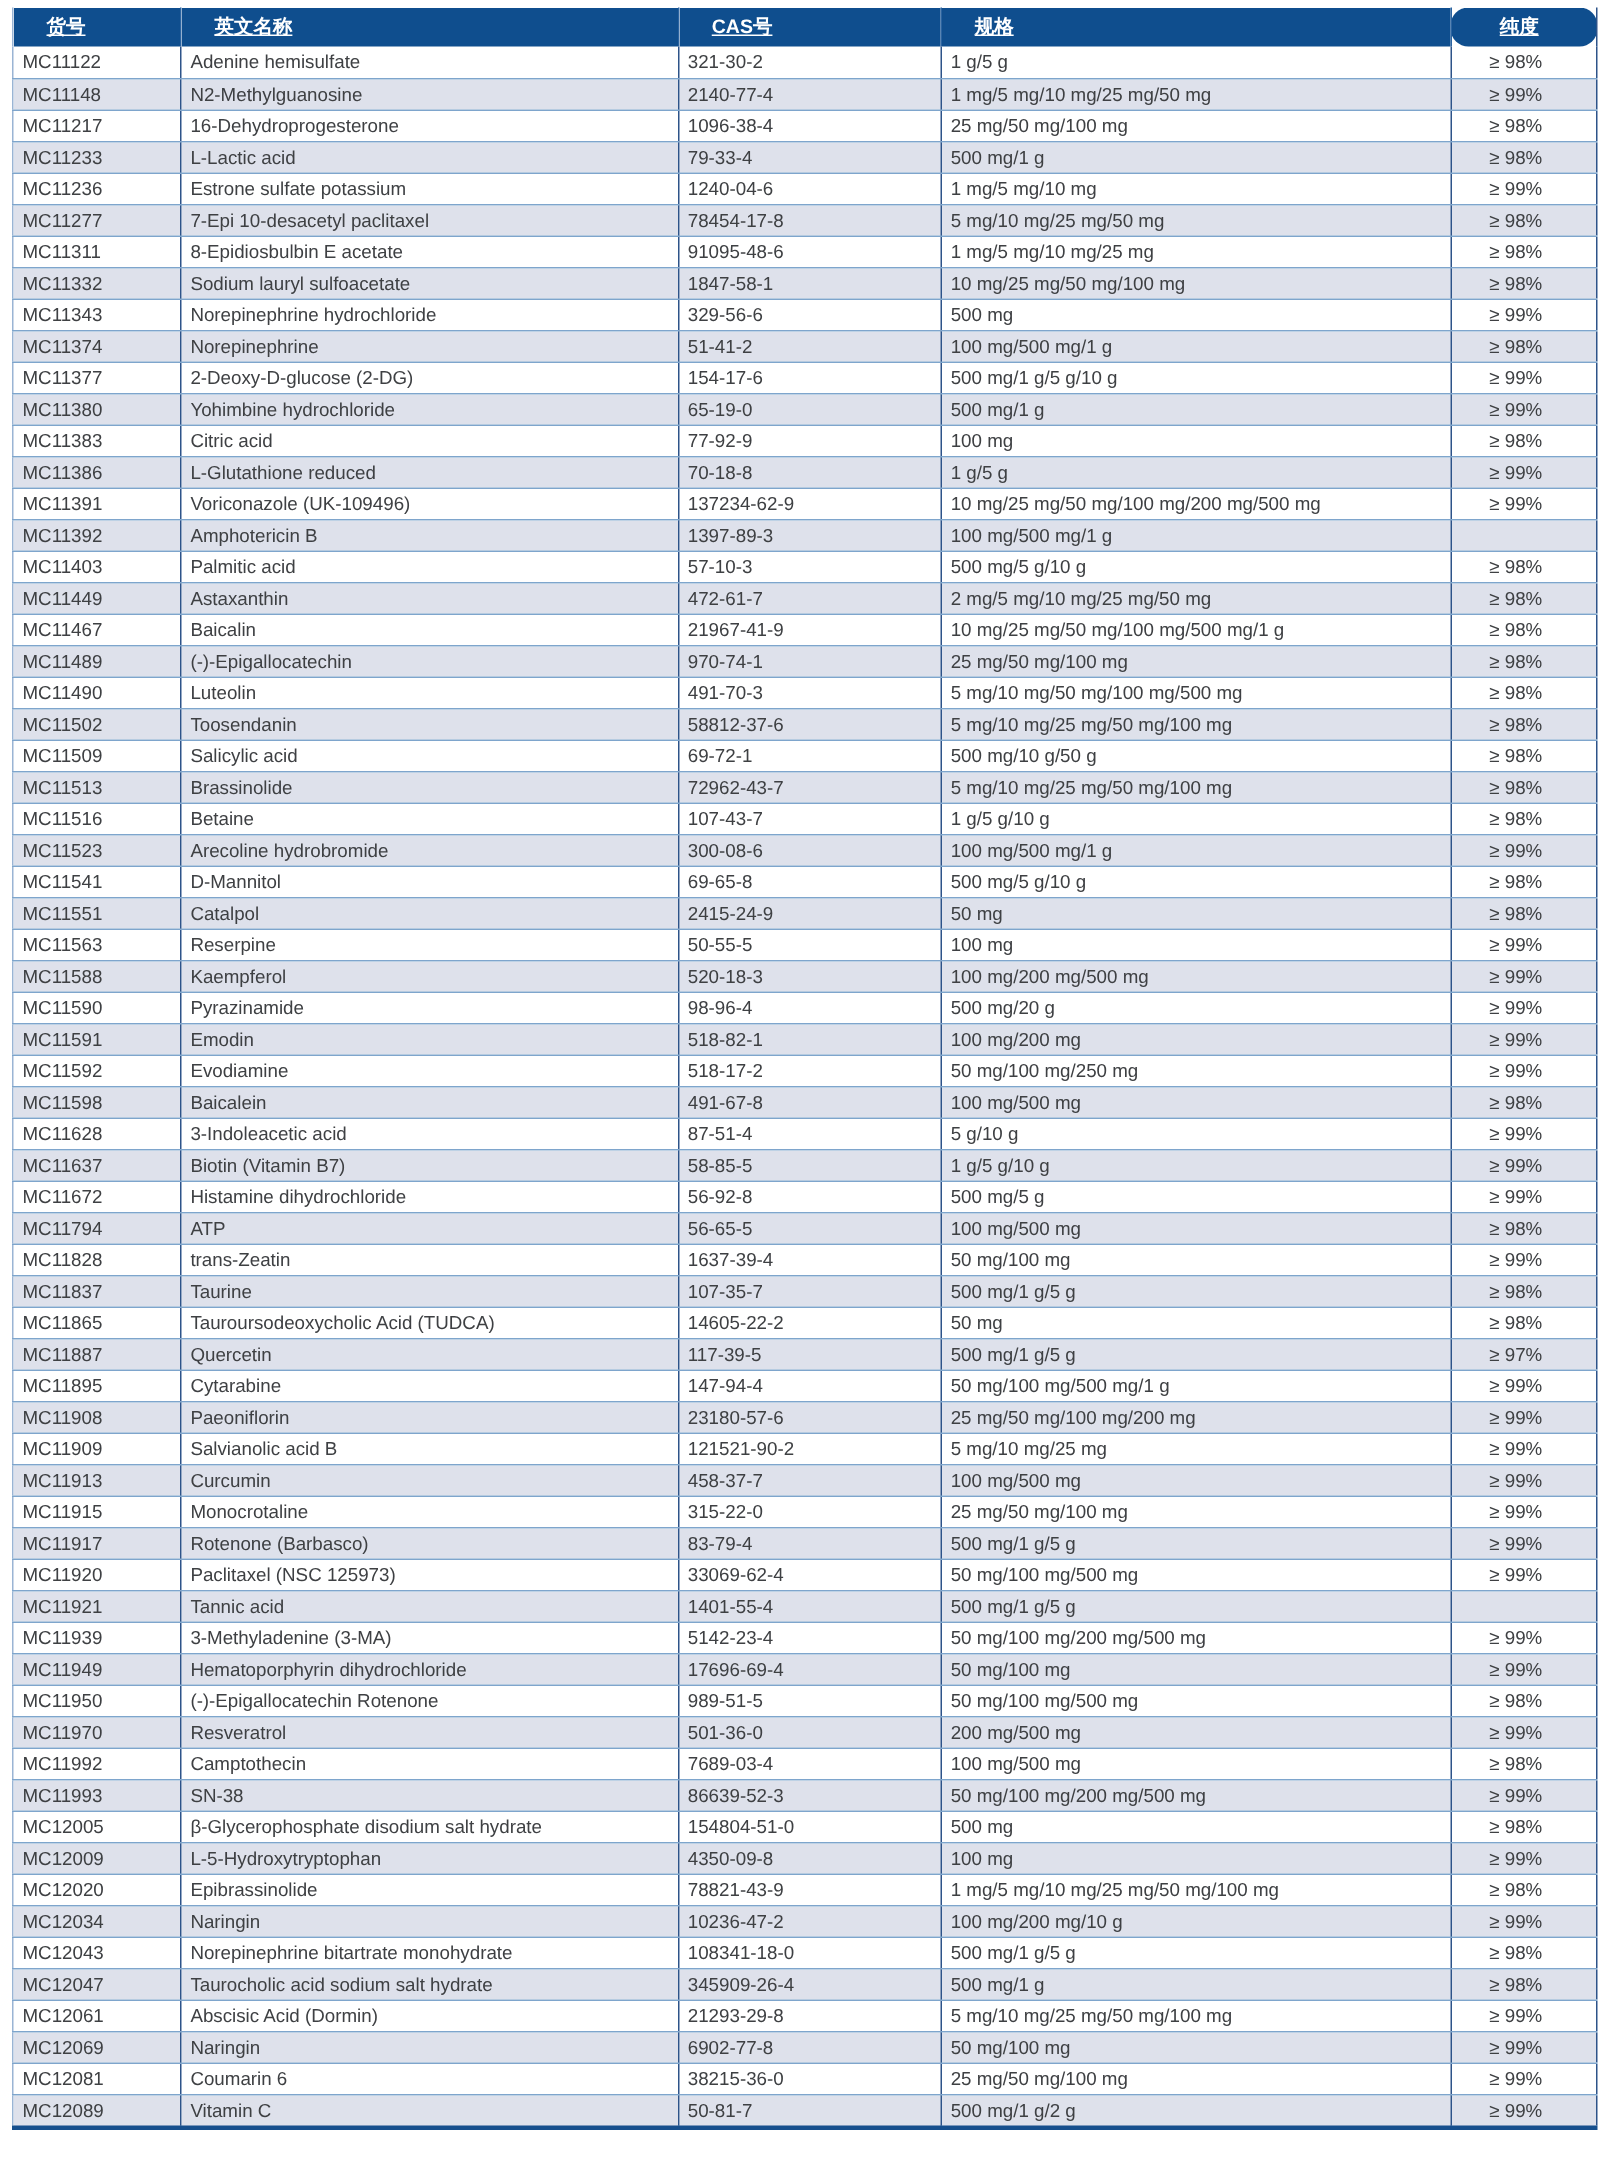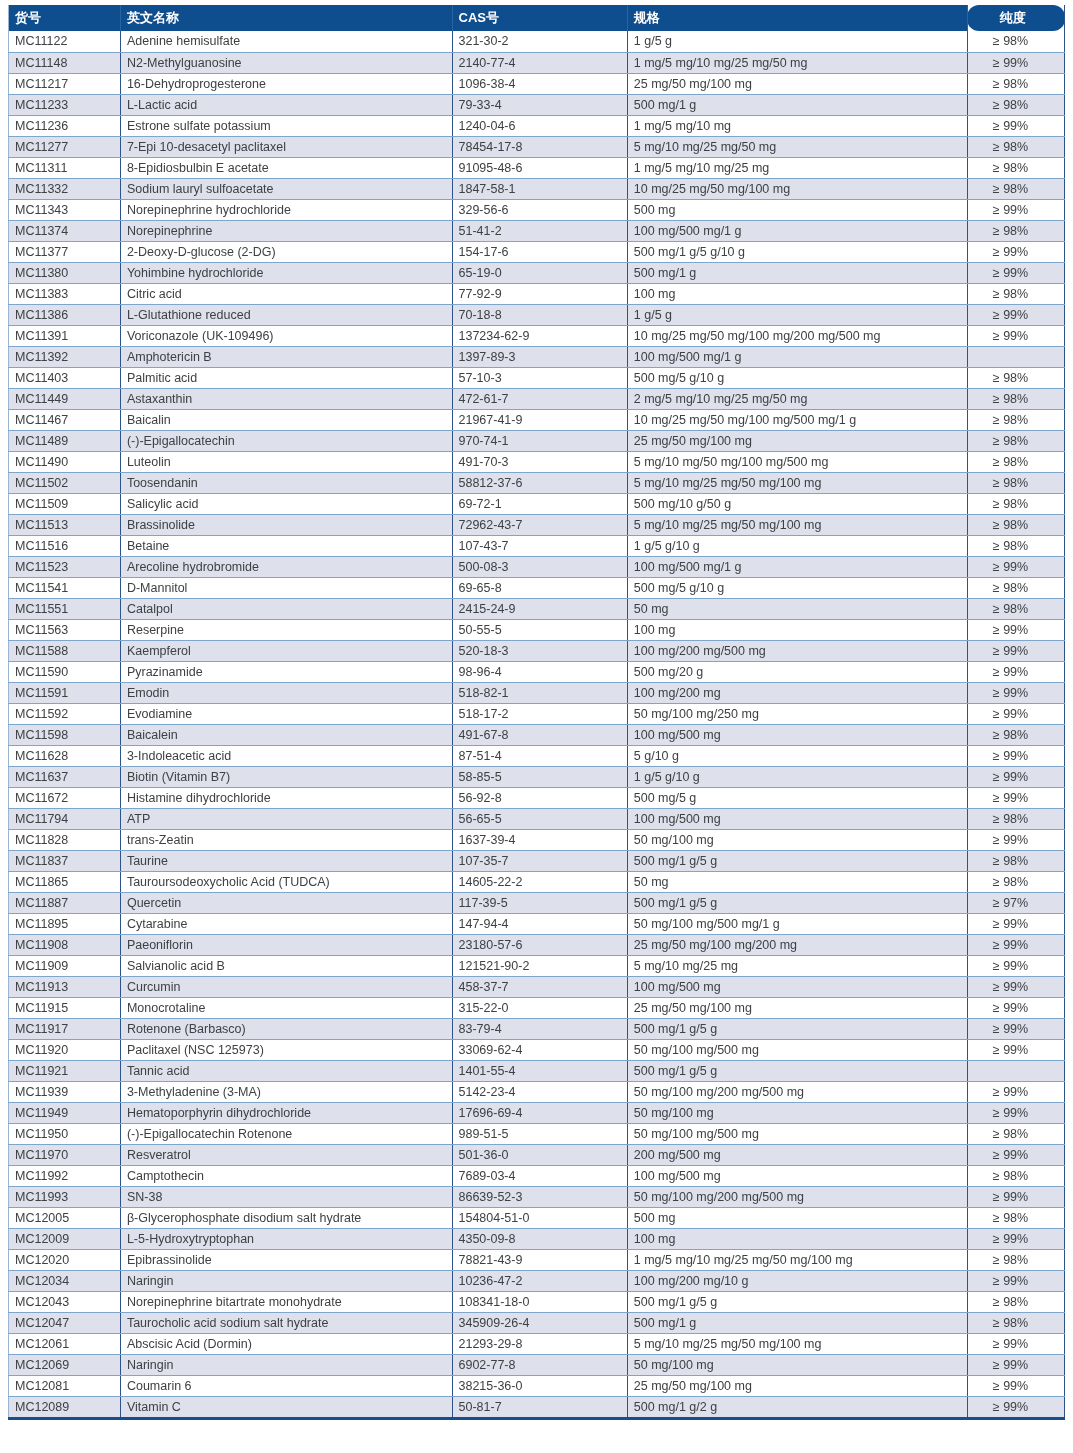--- a/index.html
+++ b/index.html
@@ -17,24 +17,25 @@
     border-right: 1px solid #2d5389;
     border-bottom: 3px solid #164f8d;
   }
   thead th {
     background: #0f4e8e;
     color: #ffffff;
     font-weight: bold;
     font-size: 13px;
     text-align: left;
     height: 26px;
-    padding: 0 6px;
+    padding: 0 22px;
     border-right: 1px solid #2a63a0;
     white-space: nowrap;
     overflow: hidden;
+    text-decoration: underline;
   }
   thead th:last-child { border-right: none; padding-left: 32px; border-radius: 12px; }
   tbody td {
     font-size: 12.5px;
     color: #3e4043;
     height: 21px;
     line-height: 20px;
     padding: 0 6px;
     border-right: 1px solid #2d5389;
     border-bottom: 1px solid #7ea5cc;
@@ -238,21 +239,21 @@
         <tr>
           <td>MC11516</td>
           <td>Betaine</td>
           <td>107-43-7</td>
           <td>1 g/5 g/10 g</td>
           <td>≥ 98%</td>
         </tr>
         <tr>
           <td>MC11523</td>
           <td>Arecoline hydrobromide</td>
-          <td>500-08-3</td>
+          <td>300-08-6</td>
           <td>100 mg/500 mg/1 g</td>
           <td>≥ 99%</td>
         </tr>
         <tr>
           <td>MC11541</td>
           <td>D-Mannitol</td>
           <td>69-65-8</td>
           <td>500 mg/5 g/10 g</td>
           <td>≥ 98%</td>
         </tr>

